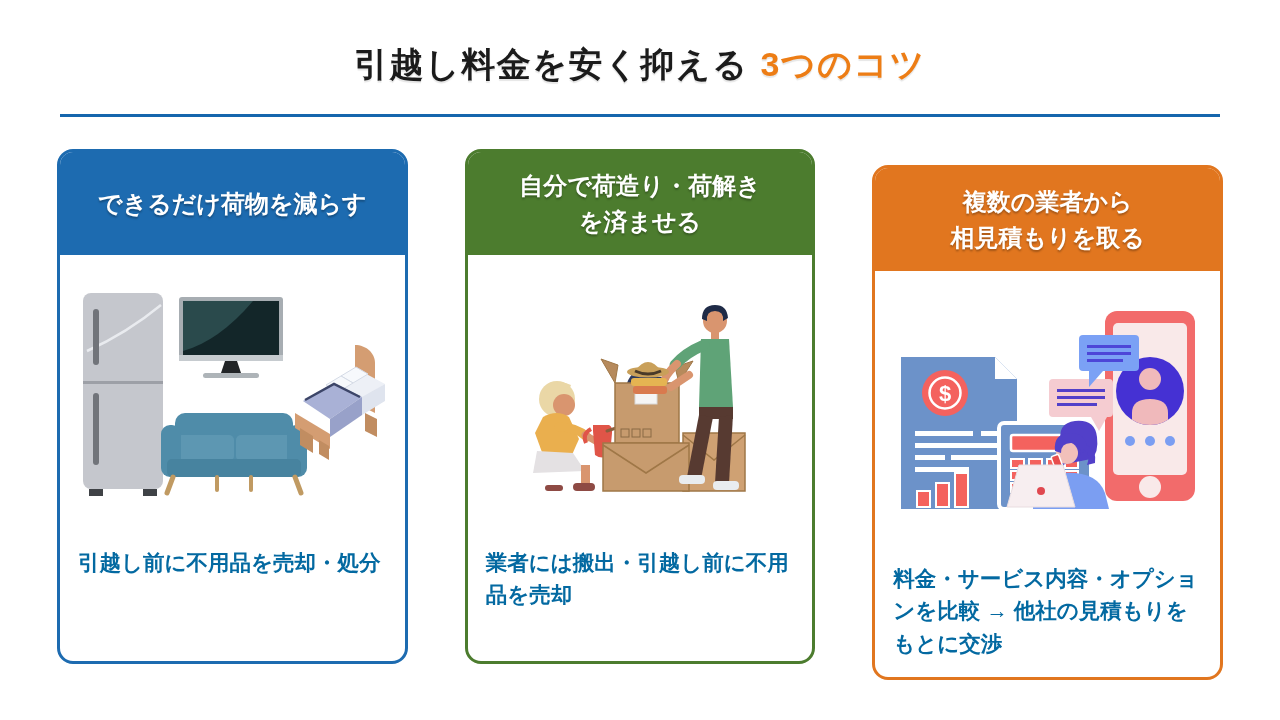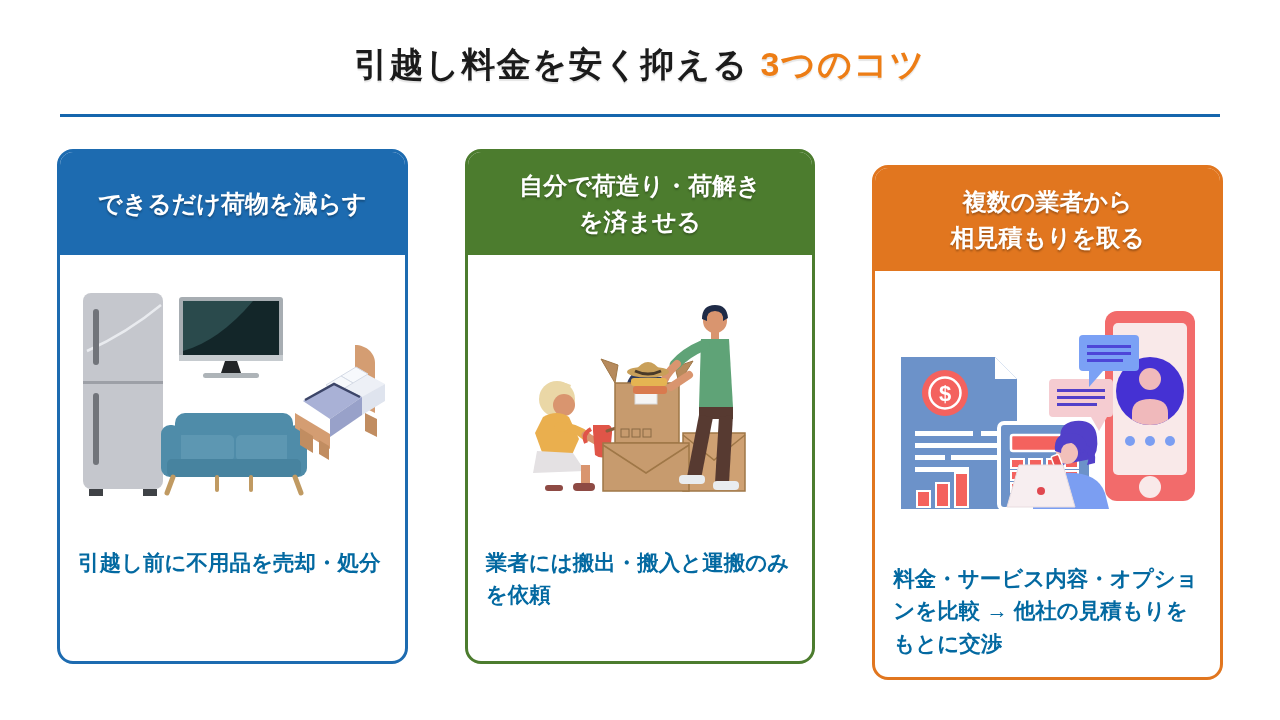--- a/index.html
+++ b/index.html
@@ -144,21 +144,21 @@
             <rect x="156" y="99" width="36" height="8" rx="3" fill="#e5b452"></rect>
             <rect x="158" y="107" width="34" height="8" rx="3" fill="#d97a4e"></rect>
             <rect x="224" y="128" width="34" height="12" fill="#573a31"></rect>
             <polygon points="224,136 238,138 226,200 212,198" fill="#573a31"></polygon>
             <polygon points="244,138 258,136 254,204 240,204" fill="#573a31"></polygon>
             <rect x="204" y="196" width="26" height="9" rx="4" fill="#e9ecef"></rect>
             <rect x="238" y="202" width="26" height="9" rx="4" fill="#e9ecef"></rect>
           </g>
         </svg>
       </div>
-      <p class="desc">業者には搬出・搬入と運搬のみを依頼</p>
+      <p class="desc">業者には搬出・引越し前に不用品を売却</p>
     </section>
 
     <section class="card" style="border-color: rgb(225, 118, 31); margin-top: 16px;">
       <header class="card-header" style="background-color: rgb(225, 118, 31);">
         <span>複数の業者から
 相見積もりを取る</span>
       </header>
       <div class="illus">
         <svg width="330" height="240" viewBox="0 0 330 240" aria-hidden="true">
           <defs>

